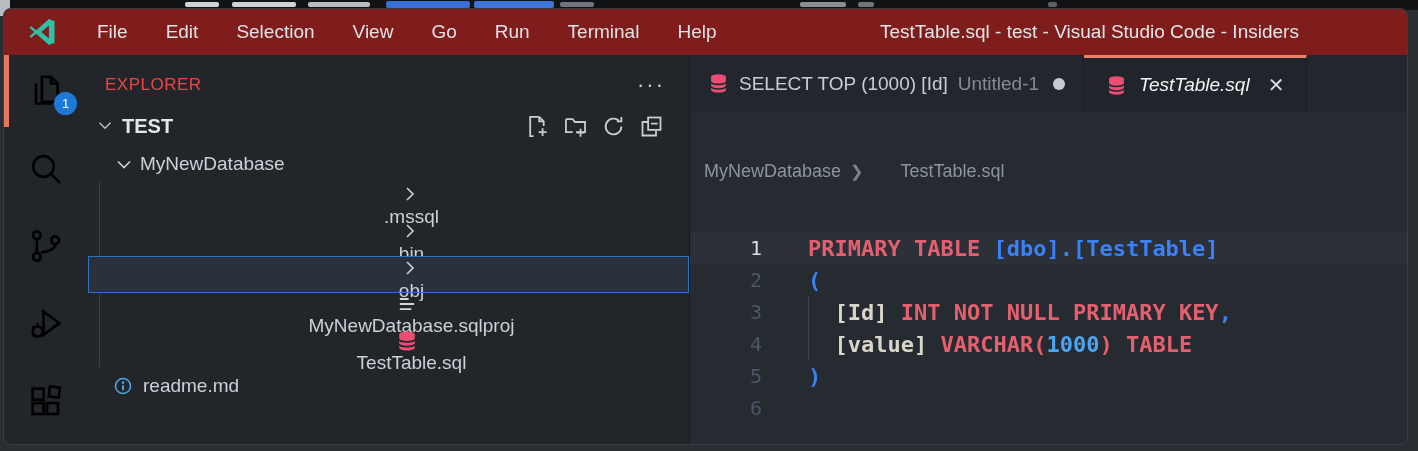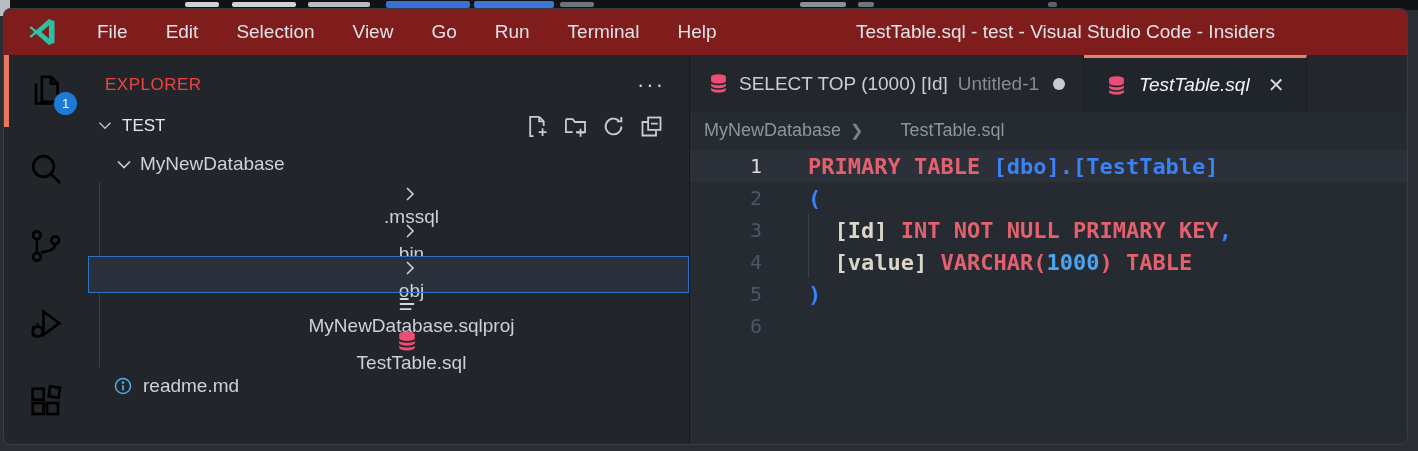--- a/index.html
+++ b/index.html
@@ -16,56 +16,56 @@
   .window { position:absolute; left:4px; top:9px; right:11px; bottom:7px;
             background:#22262b; border-radius:7px; overflow:hidden;
             box-shadow:0 0 0 1px #3a3d41; display:flex; flex-direction:column; }
 
   
   .titlebar { height:46px; flex:0 0 46px; display:flex; align-items:center; position:relative;
               background:#7f1d1d; padding-left:22px; }
   .vscode-logo { width:32px; height:32px; margin-right:20px; flex:0 0 auto; }
   .menubar { display:flex; }
   .menu-item { padding:0 19px; font-size:19px; color:#dfe2e7; line-height:46px; cursor:default; }
-  .win-title { position:absolute; left:852px; top:0; line-height:46px; font-size:19px; color:#e2e5e9; white-space:nowrap; }
+  .win-title { position:absolute; left:876px; top:0; line-height:46px; font-size:19px; color:#e2e5e9; white-space:nowrap; }
 
   .main { flex:1; display:flex; min-height:0; }
 
   
   .activitybar { width:84px; flex:0 0 84px; background:#22262b; display:flex; flex-direction:column; }
   .act-item { height:78px; margin-bottom:6px; position:relative; display:flex; align-items:center; justify-content:center; }
   .act-item svg { width:40px; height:40px; stroke:#767d87; fill:none; stroke-width:1.5; }
   .act-item.active svg { stroke:#e4e7eb; }
   .act-indicator { position:absolute; left:0; top:0; bottom:0; width:5px; background:#e8775f; }
   .act-badge { position:absolute; right:11px; bottom:12px; width:23px; height:23px; border-radius:50%;
                background:#1f79d6; color:#fff; font-size:13px; display:flex; align-items:center; justify-content:center; }
 
   
   .sidebar { width:602px; flex:0 0 602px; background:#22262b; border-right:1px solid #17191d;
              display:flex; flex-direction:column; position:relative; }
   .sb-header { height:52px; display:flex; align-items:center; justify-content:space-between;
                padding:8px 24px 0 17px; }
   .sb-title { font-size:17px; letter-spacing:.5px; color:#ef4444; }
   .sb-ellipsis { font-size:22px; color:#ccd1d7; letter-spacing:2px; line-height:10px; cursor:pointer; }
   .section-row { height:38px; display:flex; align-items:center; padding-left:6px; padding-right:24px; }
-  .section-label { font-size:17px; font-weight:normal; color:#e3e6ea; flex:1; }
+  .section-label { font-size:20px; font-weight:bold; color:#e3e6ea; flex:1; }
   .section-actions { display:flex; gap:11px; }
   .section-actions svg { width:27px; height:27px; stroke:#c8cdd3; fill:none; stroke-width:1.4; cursor:pointer; }
   .chev { width:24px; height:24px; flex:0 0 24px; margin-right:4px; }
   .chev svg { width:22px; height:22px; stroke:#b9bec5; fill:none; stroke-width:1.6; }
   .tree { position:relative; flex:1; }
   .tree-guide { position:absolute; left:11px; top:37px; height:185px; width:1px; background:#3b4046; }
   .tree-row { height:37px; display:flex; align-items:center; font-size:19px; color:#ccd1d7; cursor:pointer; position:relative; }
   .tree-row.lvl1 { padding-left:24px; }
   .tree-row.lvl2 { padding-left:46px;flex-direction:column; }
   .tree-row.selected { background:#2b313c; outline:1px solid #2e72c4; outline-offset:-1px; }
   .tree-icon { width:22px; height:22px; margin-right:9px; flex:0 0 22px; }
 
   
-  .editorgroup { flex:1; display:flex; flex-direction:column; background:#262b32; min-width:0; }
+  .editorgroup { flex:1; display:flex; flex-direction:column; background:#262b32; min-width:0;gap:41px; }
   .tabbar { height:57px; flex:0 0 57px; display:flex; background:#23272d; }
   .tab { display:flex; align-items:center; padding:0 18px; gap:10px; border-right:1px solid #1b1e23; cursor:pointer; }
   .tab .dbicon { width:21px; height:21px; }
   .tab-title { font-size:19px; color:#c9ced5; white-space:nowrap; }
   .tab-detail { font-size:19px; color:#848b95; white-space:nowrap; }
   .tab-dot { width:12px; height:12px; border-radius:50%; background:#c6cbd2; margin-left:4px; }
   .tab.active { background:#20252b; border-top:3px solid #e8826b; padding:0 22px; gap:12px; }
   .tab.active .tab-title { color:#f2f4f6; font-style:italic; }
   .tab-close { font-size:20px; color:#d6dae0; margin-left:6px; line-height:1; }
   .tab-spacer { flex:1; }

